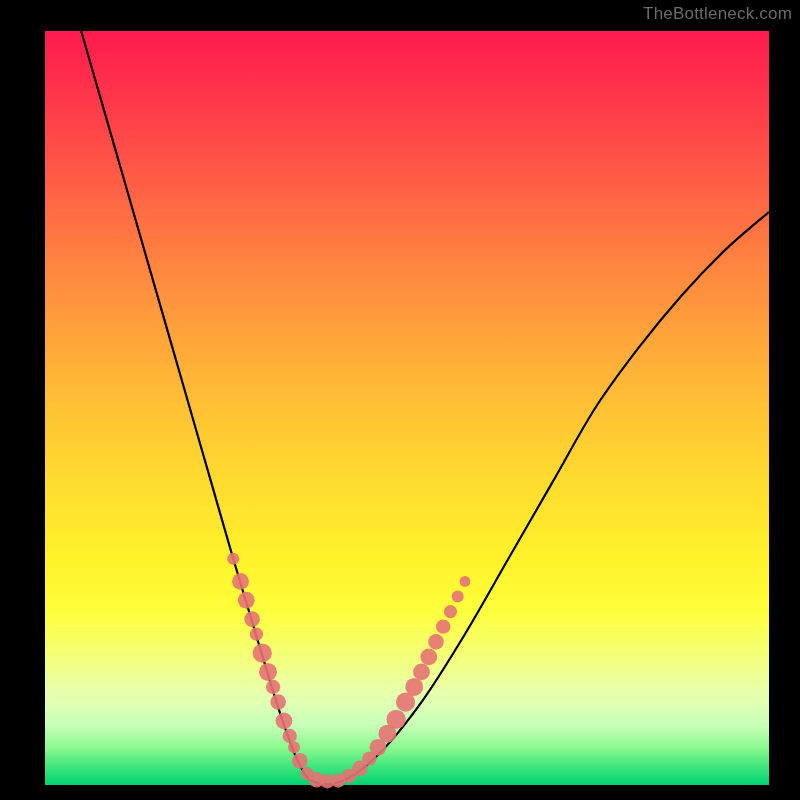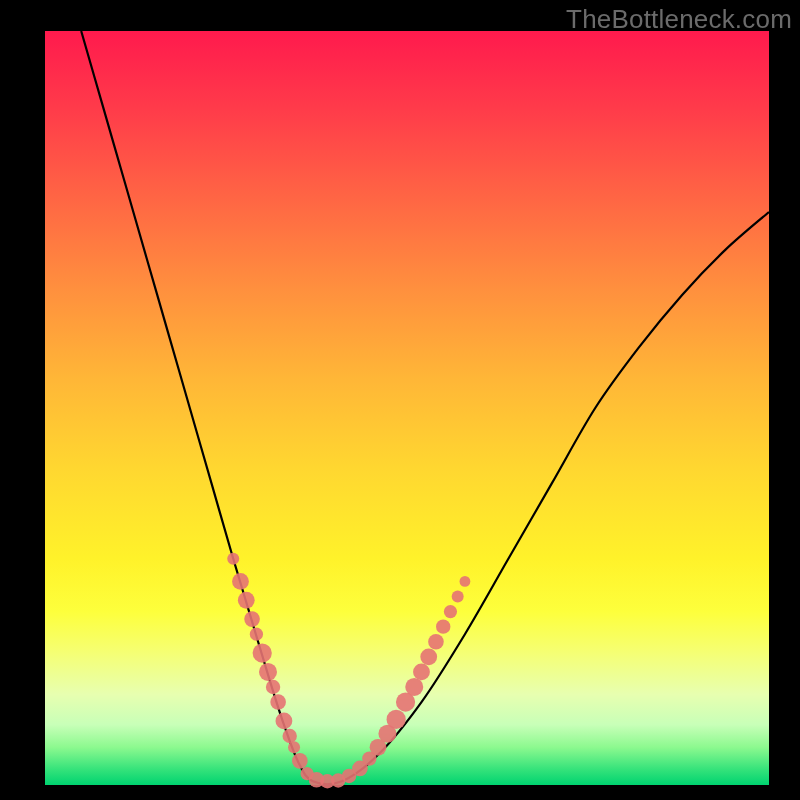--- a/index.html
+++ b/index.html
@@ -41,21 +41,21 @@
       #8cf98f 95%,
       #33e27a 98%,
       #00d370 100%
     );
   }
   .watermark {
     position: absolute;
     top: 4px;
     right: 8px;
     color: #6b6b6b;
-    font-size: 26px;
+    font-size: 17px;
     font-weight: 400;
     letter-spacing: 0.2px;
     user-select: none;
   }
   svg.curve {
     position: absolute;
     left: 0;
     top: 0;
     width: 724px;
     height: 754px;

